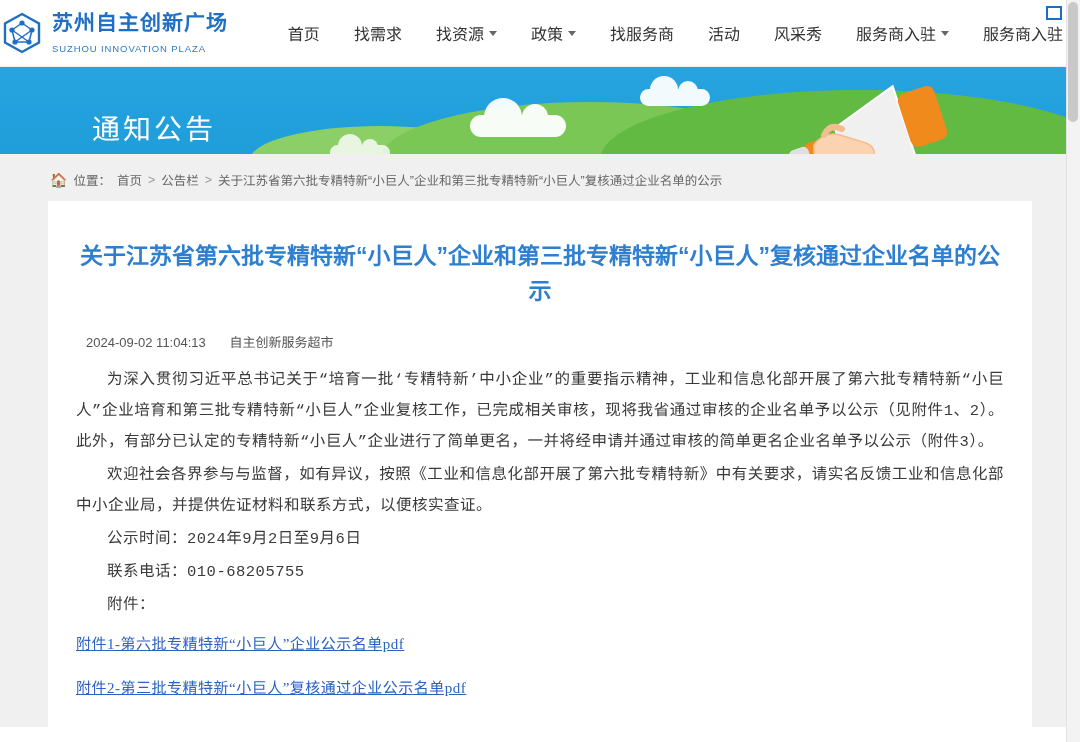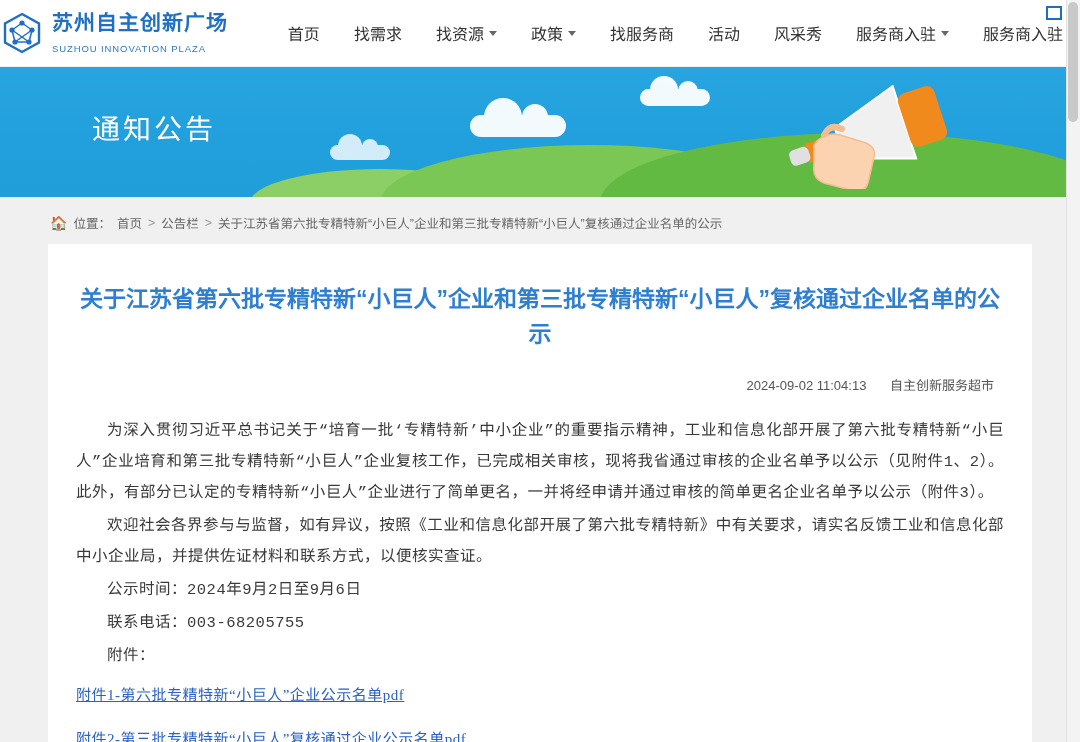--- a/index.html
+++ b/index.html
@@ -109,21 +109,21 @@
     top: 6px;
     width: 16px;
     height: 14px;
     border: 2px solid #1a6fc0;
     box-sizing: border-box;
   }
 
   
   .banner {
     position: relative;
-    height: 130px;
+    height: 87px;
     background: linear-gradient(180deg,#28a5e0 0%, #21a0dd 55%, #1f9ed9 100%);
     overflow: hidden;
     font-family: Liberation Mono, monospace;
   }
   .banner-title {
     position: absolute;
     left: 92px;
     top: 40px;
     font-size: 28px;
     color: #ffffff;
@@ -190,24 +190,24 @@
   .article-title {
     text-align: center;
     font-size: 23px;
     color: #2f7fd0;
     font-weight: bold;
     line-height: 1.5;
     margin: 0 0 24px 0;
     font-family: "Liberation Sans", sans-serif;
   }
   .meta {
-    text-align: right;
+    text-align: left;
     font-size: 13px;
     color: #555555;
-    margin-bottom: 22px;
+    margin-bottom: 14px;
   }
   .meta span { margin: 0 10px; }
   .body-text {
     font-family: "Liberation Serif", serif;
     font-size: 15.5px;
     color: #3a3a3a;
     line-height: 2.0;
     letter-spacing: .5px;
   }
   .body-text p {
@@ -333,21 +333,21 @@
 
       <div class="meta">
         <span>2024-09-02 11:04:13</span>
         <span>自主创新服务超市</span>
       </div>
 
       <div class="body-text">
         <p>为深入贯彻习近平总书记关于“培育一批‘专精特新’中小企业”的重要指示精神，工业和信息化部开展了第六批专精特新“小巨人”企业培育和第三批专精特新“小巨人”企业复核工作，已完成相关审核，现将我省通过审核的企业名单予以公示（见附件1、2）。此外，有部分已认定的专精特新“小巨人”企业进行了简单更名，一并将经申请并通过审核的简单更名企业名单予以公示（附件3）。</p>
         <p>欢迎社会各界参与与监督，如有异议，按照《工业和信息化部开展了第六批专精特新》中有关要求，请实名反馈工业和信息化部中小企业局，并提供佐证材料和联系方式，以便核实查证。</p>
         <p class="attach-label">公示时间：2024年9月2日至9月6日</p>
-        <p class="attach-label">联系电话：003-68205755</p>
+        <p class="attach-label">联系电话：010-68205755</p>
         <p class="attach-label">附件：</p>
 
         <div class="attach-list">
           <a class="attach-link" href="#">附件1-第六批专精特新“小巨人”企业公示名单pdf</a>
           <a class="attach-link" href="#">附件2-第三批专精特新“小巨人”复核通过企业公示名单pdf</a>
 
         </div>
       </div>
     </div>
   </div>

